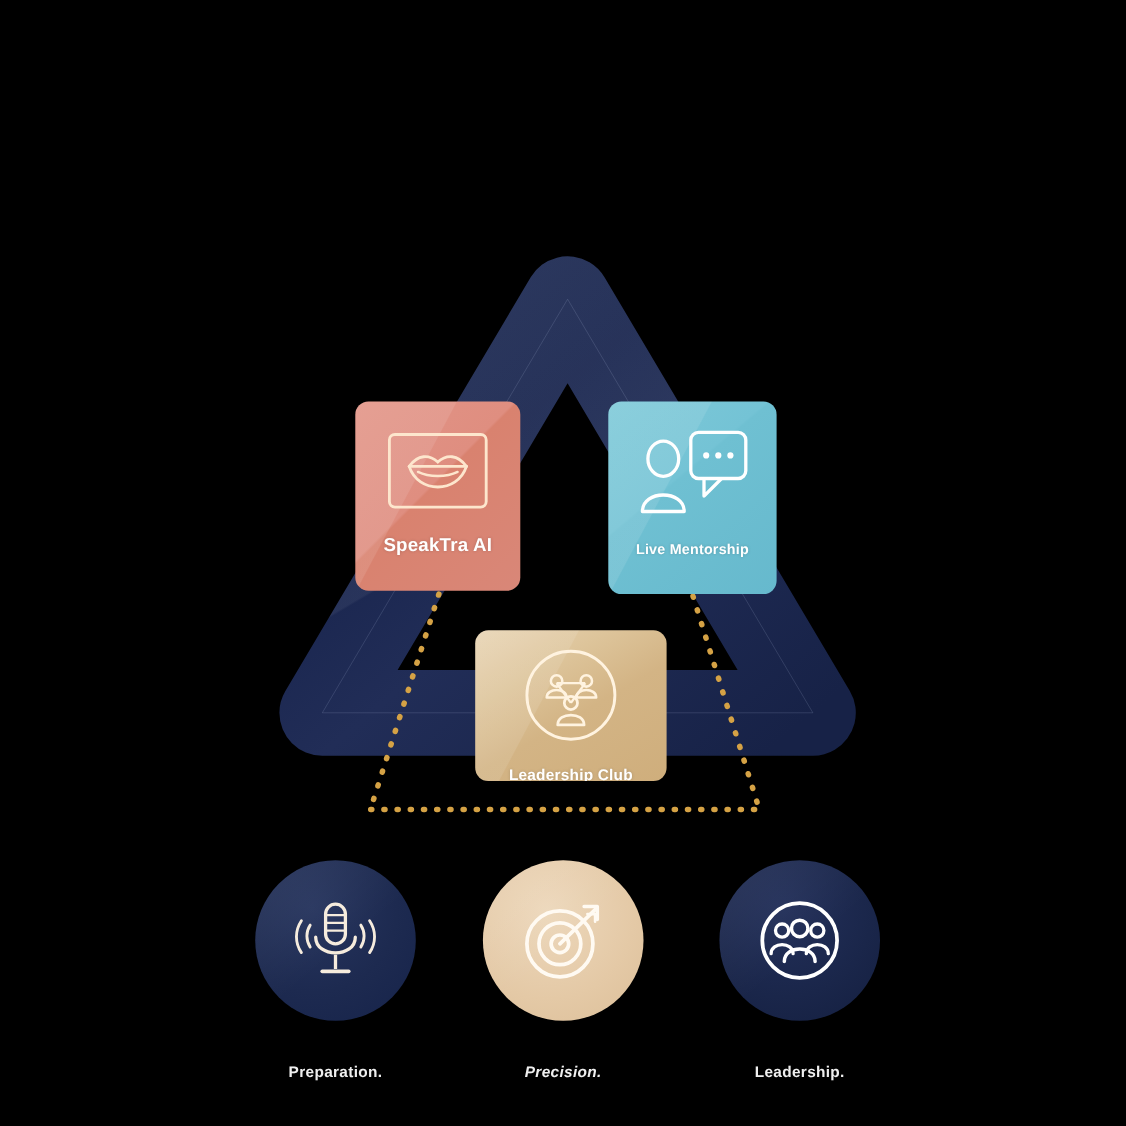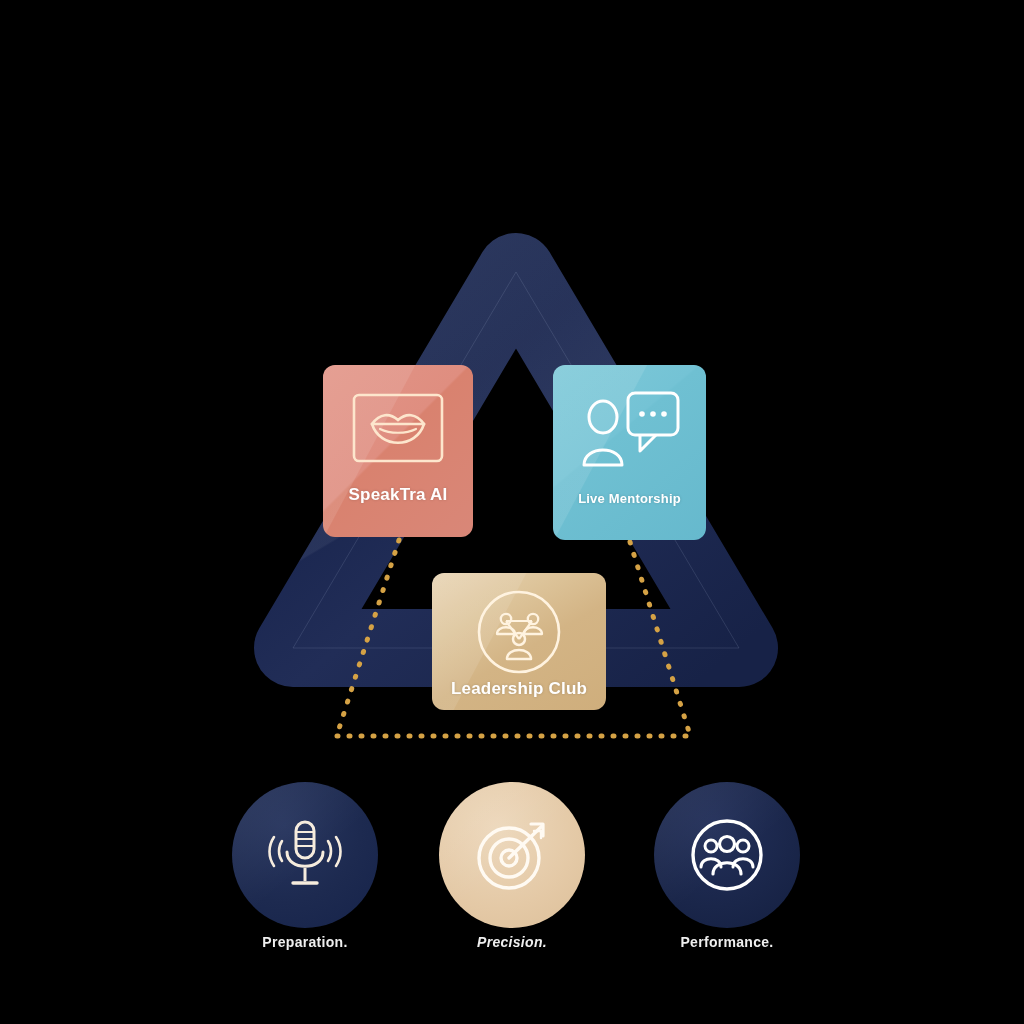--- a/index.html
+++ b/index.html
@@ -86,22 +86,22 @@
     margin-top: 18px;
   }
 
   #card-leadership {
     left: 432px; top: 573px;
     width: 174px; height: 137px;
     background: linear-gradient(150deg, #e8d4b4 0%, #ddc49a 30%, #d3b485 55%, #cfae7c 100%);
     padding-top: 16px;
   }
   #card-leadership .card-label {
-    font-size: 17px;
-    margin-top: 0;
+    font-size: 14px;
+    margin-top: 16px;
   }
 
   
   .stat {
     position: absolute;
     width: 146px;
     text-align: center;
   }
   .stat .bubble {
     width: 146px;
@@ -114,21 +114,21 @@
     position: relative;
   }
   .stat .bubble .gloss {
     position: absolute;
     left: 0; top: 0; right: 0; bottom: 0;
     background: linear-gradient(140deg, rgba(255,255,255,0.07) 0%, rgba(255,255,255,0.00) 55%);
     border-radius: 50%;
     pointer-events: none;
   }
   .stat .stat-label {
-    margin-top: 6px;
+    margin-top: 38px;
     color: #efefef;
     font-size: 14px;
     font-weight: bold;
     letter-spacing: 0.3px;
     white-space: nowrap;
     text-shadow: 0 0 2px rgba(0,0,0,0.6);
   }
   #stat-preparation { left: 232px; top: 782px; }
   #stat-precision   { left: 439px; top: 782px; font-style: italic; }
   #stat-performance { left: 654px; top: 782px; }
@@ -286,16 +286,16 @@
         <circle cx="23" cy="30" r="6" fill="none" stroke="#ffffff" stroke-width="3"></circle>
         <path d="M 13 51 C 13 40, 33 40, 33 51" fill="none" stroke="#ffffff" stroke-width="3" stroke-linecap="round"></path>
 
         <circle cx="55" cy="30" r="6" fill="none" stroke="#ffffff" stroke-width="3"></circle>
         <path d="M 45 51 C 45 40, 65 40, 65 51" fill="none" stroke="#ffffff" stroke-width="3" stroke-linecap="round"></path>
 
         <circle cx="39" cy="28" r="7.5" fill="none" stroke="#ffffff" stroke-width="3.2"></circle>
         <path d="M 25 58 C 25 43, 53 43, 53 58" fill="none" stroke="#ffffff" stroke-width="3.2" stroke-linecap="round"></path>
       </svg>
     </div>
-    <div class="stat-label">Performance.</div>
+    <div class="stat-label">Leadership.</div>
   </div>
 
 </div>
 
 </body></html>

